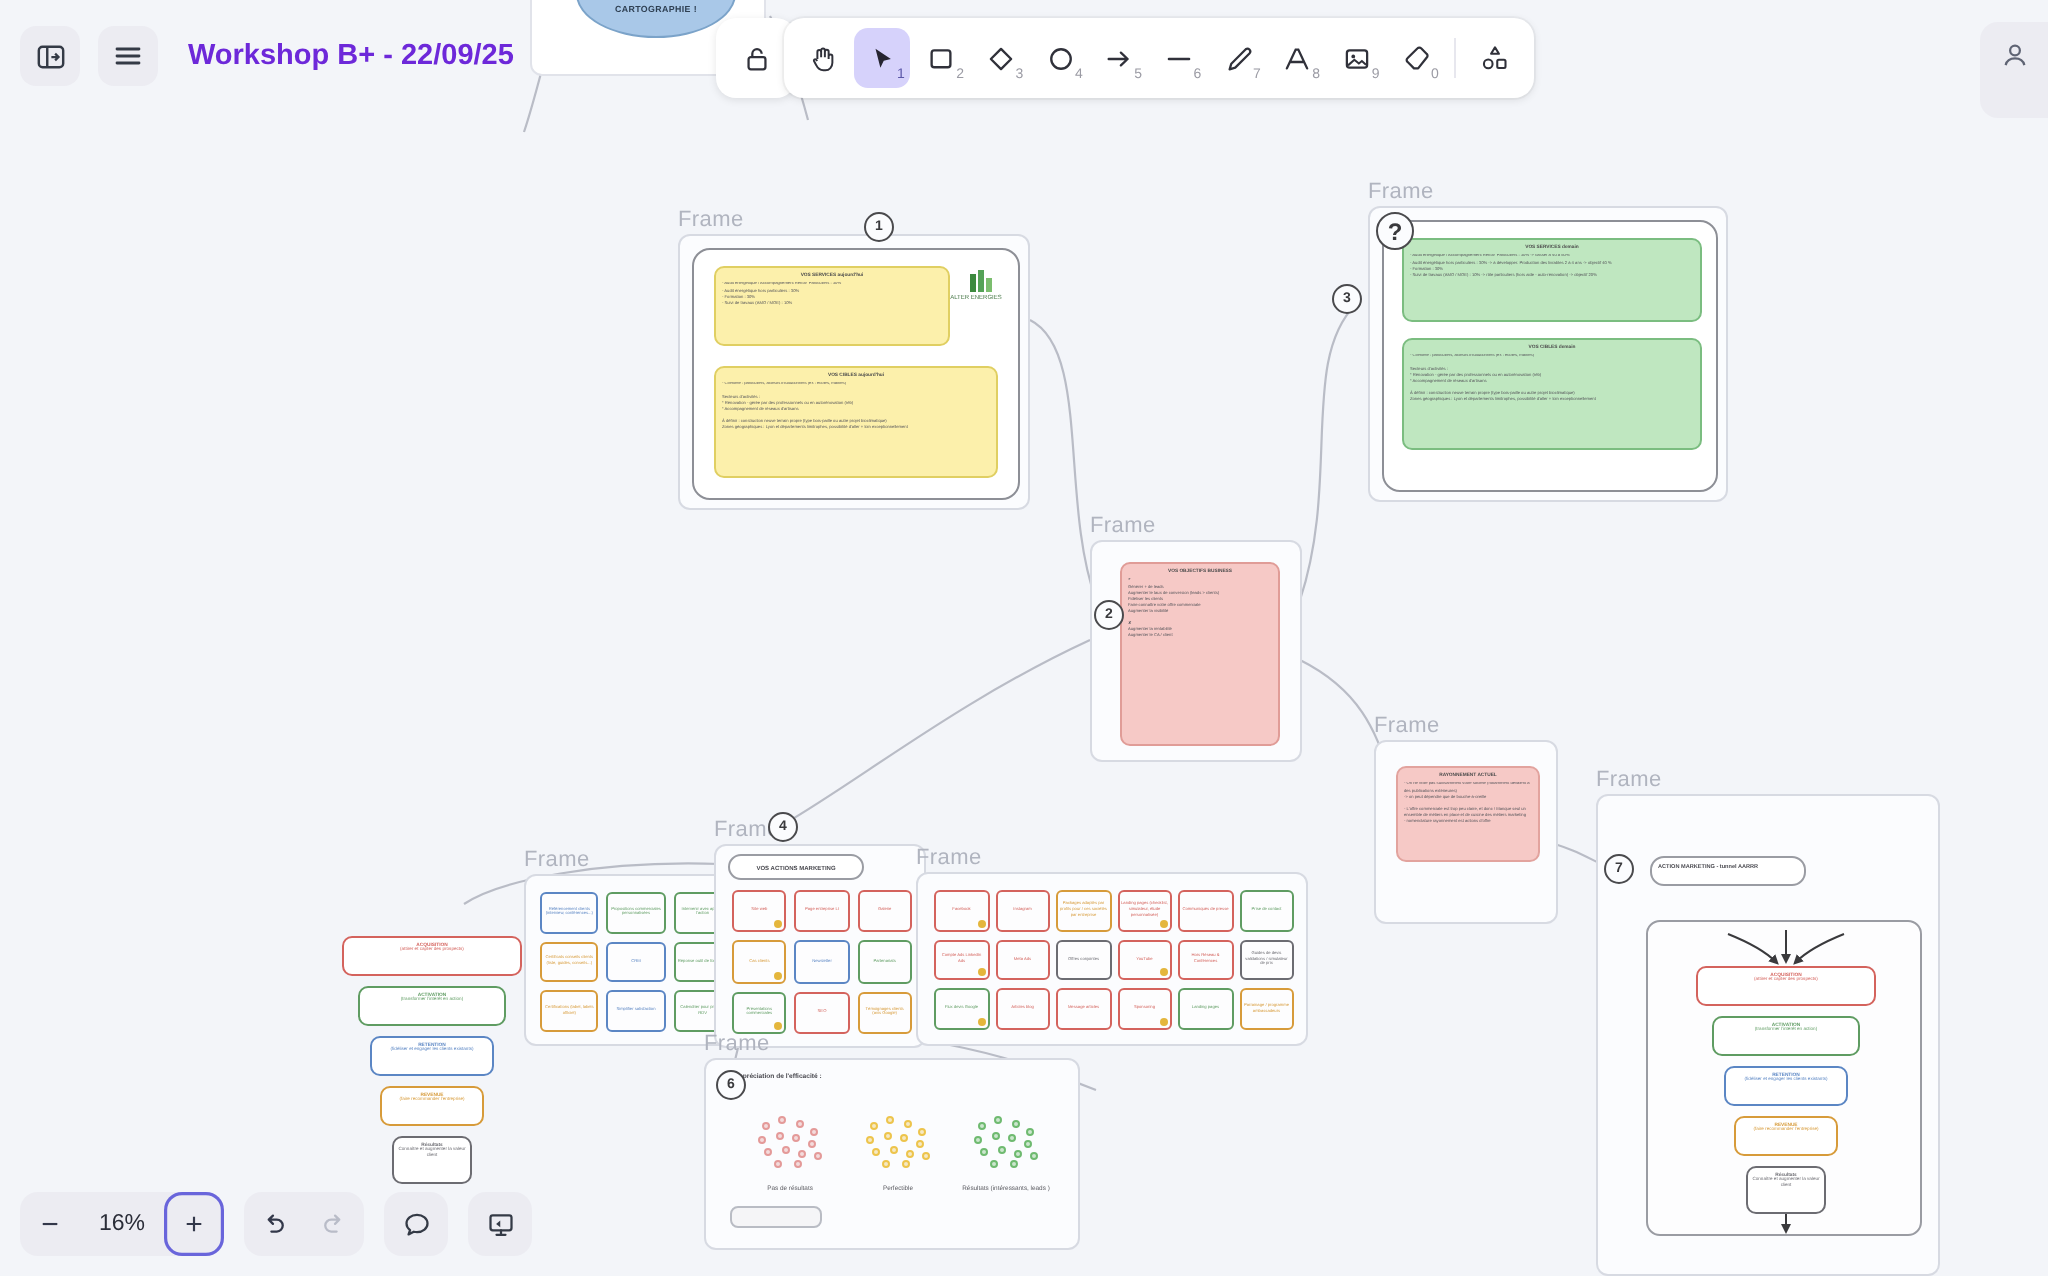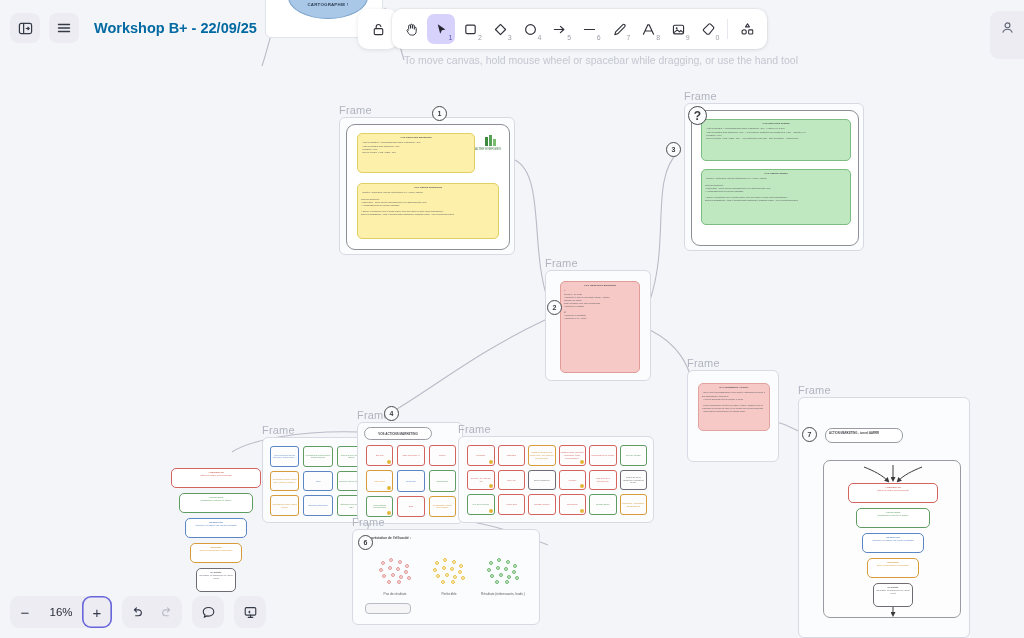--- a/index.html
+++ b/index.html
@@ -128,21 +128,21 @@
     background: #ececf2;
     display: flex; align-items: center; justify-content: center;
     color: #343a46;
     cursor: pointer;
     border: none;
     padding: 0;
   }
 
   #topleft { left: 10px; top: 13px; display: flex; align-items: center; gap: 9px; }
   #board-title {
-    font-size: 14.5px; color: #0369a1; font-weight: bold;
+    font-size: 14.5px; color: #6d28d9; font-weight: bold;
     margin-left: 6px; white-space: nowrap; text-align: right;
   }
 
   #toolbar {
     left: 358px; top: 9px;
     height: 40px;
     background: #ffffff;
     border-radius: 10px;
     box-shadow: 0 1px 4px rgba(0,0,0,.10), 0 0 0 1px rgba(0,0,0,.03);
     display: flex; align-items: center;
@@ -597,21 +597,20 @@
     <div class="tsep"></div>
     <div class="tool" title="more tools">
       <svg width="15" height="15" viewBox="0 0 16 16">
           <path d="M8 1.8 10.1 5.2H5.9z" fill="none" stroke="currentColor" stroke-width="1.1" stroke-linejoin="round"></path>
           <circle cx="4.4" cy="10.6" r="2.3" fill="none" stroke="currentColor" stroke-width="1.1"></circle>
           <rect x="9.2" y="8.4" width="4.4" height="4.4" rx=".8" fill="none" stroke="currentColor" stroke-width="1.1"></rect>
         </svg>
     </div>
   </div>
 
-  <div id="hint" class="ui">To move canvas, hold mouse wheel or spacebar while dragging, or use the hand tool</div>
 
   <div id="bottomleft" class="ui">
     <div class="pill">
       <button class="pillbtn">−</button>
       <div id="zoomval">16%</div>
       <button class="pillbtn sel">+</button>
     </div>
     <div class="pill">
       <button class="pillbtn">
         <svg width="14" height="14" viewBox="0 0 16 16">

